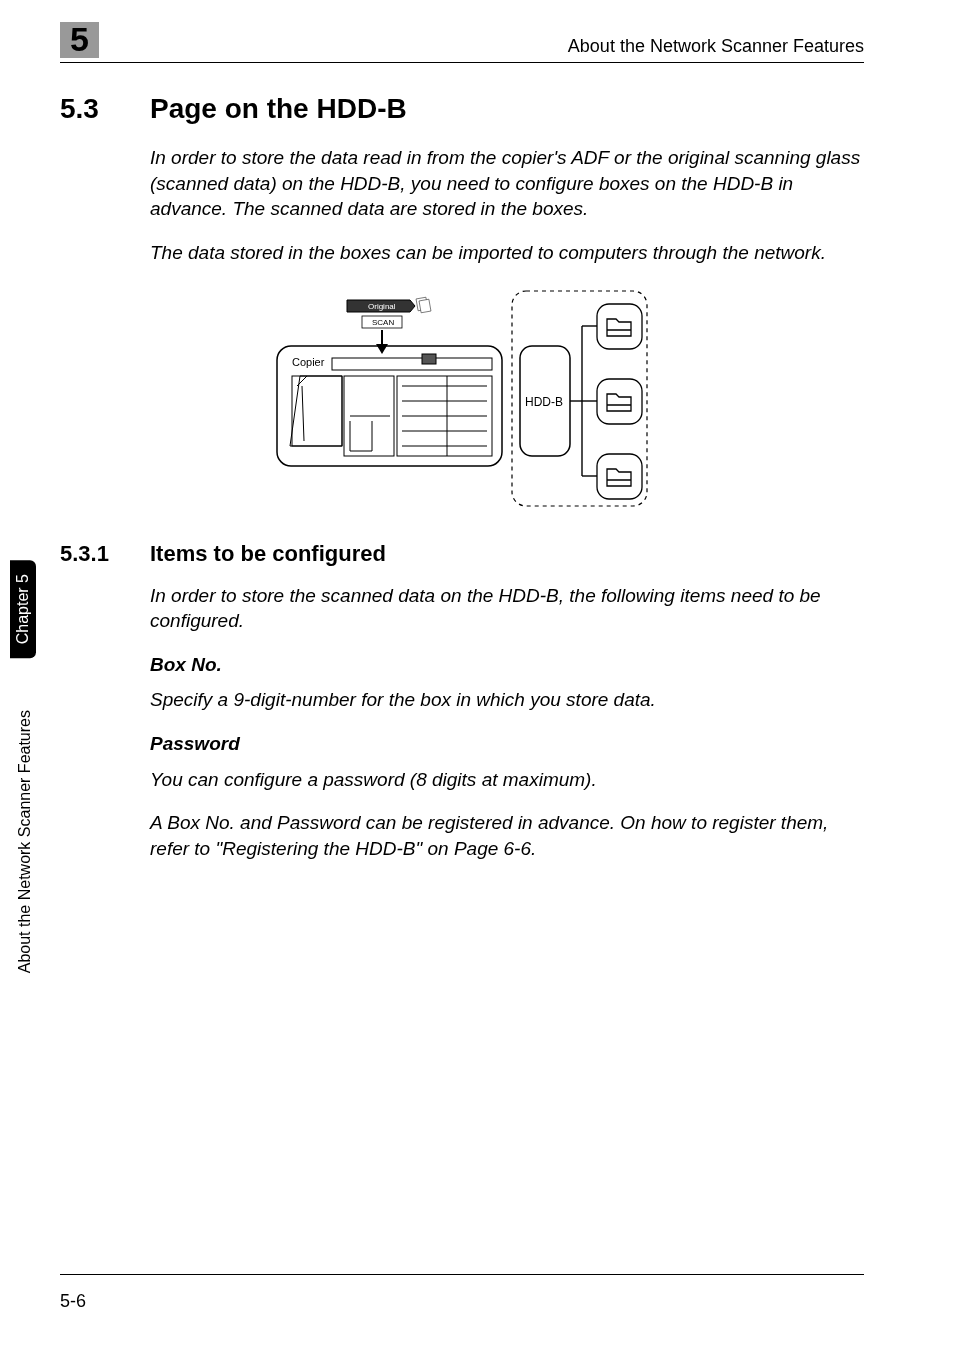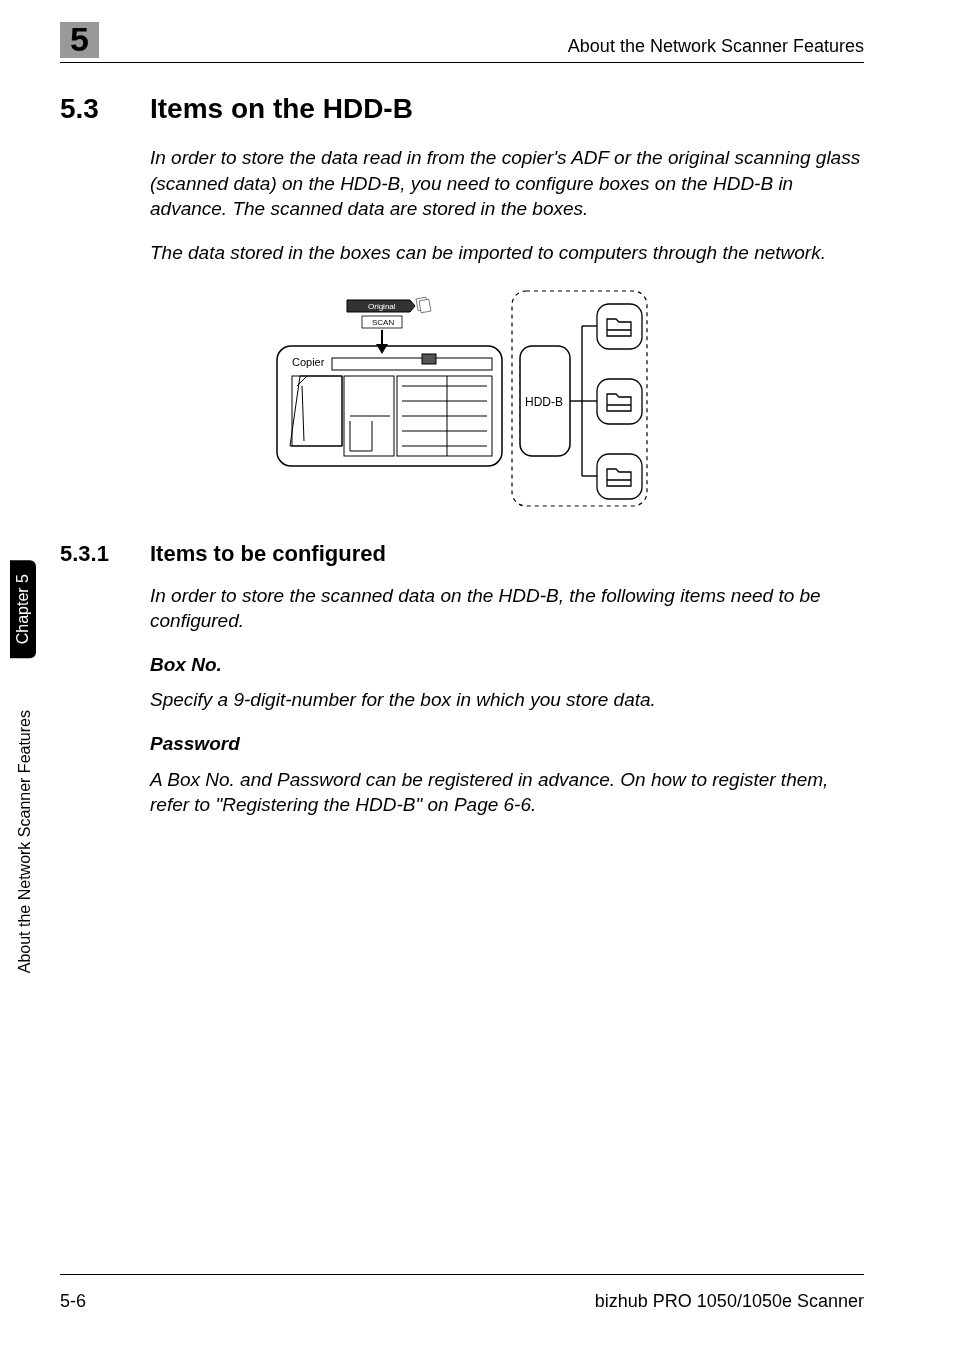--- a/index.html
+++ b/index.html
@@ -130,21 +130,21 @@
 
 <div class="page">
 
   <div class="header-row">
     <div class="chapter-num-box">5</div>
     <div class="header-title">About the Network Scanner Features</div>
   </div>
 
   <div class="section-head">
     <div class="section-num">5.3</div>
-    <div class="section-title">Items on the HDD-B</div>
+    <div class="section-title">Page on the HDD-B</div>
   </div>
 
   <div class="body-text">
     <p class="para">In order to store the data read in from the copier's ADF or the original scanning glass (scanned data) on the HDD-B, you need to configure boxes on the HDD-B in advance. The scanned data are stored in the boxes.</p>
     <p class="para">The data stored in the boxes can be imported to computers through the network.</p>
   </div>
 
   <div class="diagram">
     <svg class="diagram-svg" viewBox="0 0 380 225">
 
@@ -217,24 +217,24 @@
     <div class="subsection-title">Items to be configured</div>
   </div>
 
   <div class="body-text">
     <p class="para">In order to store the scanned data on the HDD-B, the following items need to be configured.</p>
 
     <p class="bold-sub">Box No.</p>
     <p class="para">Specify a 9-digit-number for the box in which you store data.</p>
 
     <p class="bold-sub">Password</p>
+    <p class="para">You can configure a password (8 digits at maximum).</p>
     <p class="para">A Box No. and Password can be registered in advance. On how to register them, refer to "Registering the HDD-B" on Page 6-6.</p>
   </div>
 
   <div class="side-tab">Chapter 5</div>
   <div class="side-label">About the Network Scanner Features</div>
 
   <div class="footer">
     <span>5-6</span>
-    <span>bizhub PRO 1050/1050e Scanner</span>
   </div>
 
 </div>
 
 </body></html>

